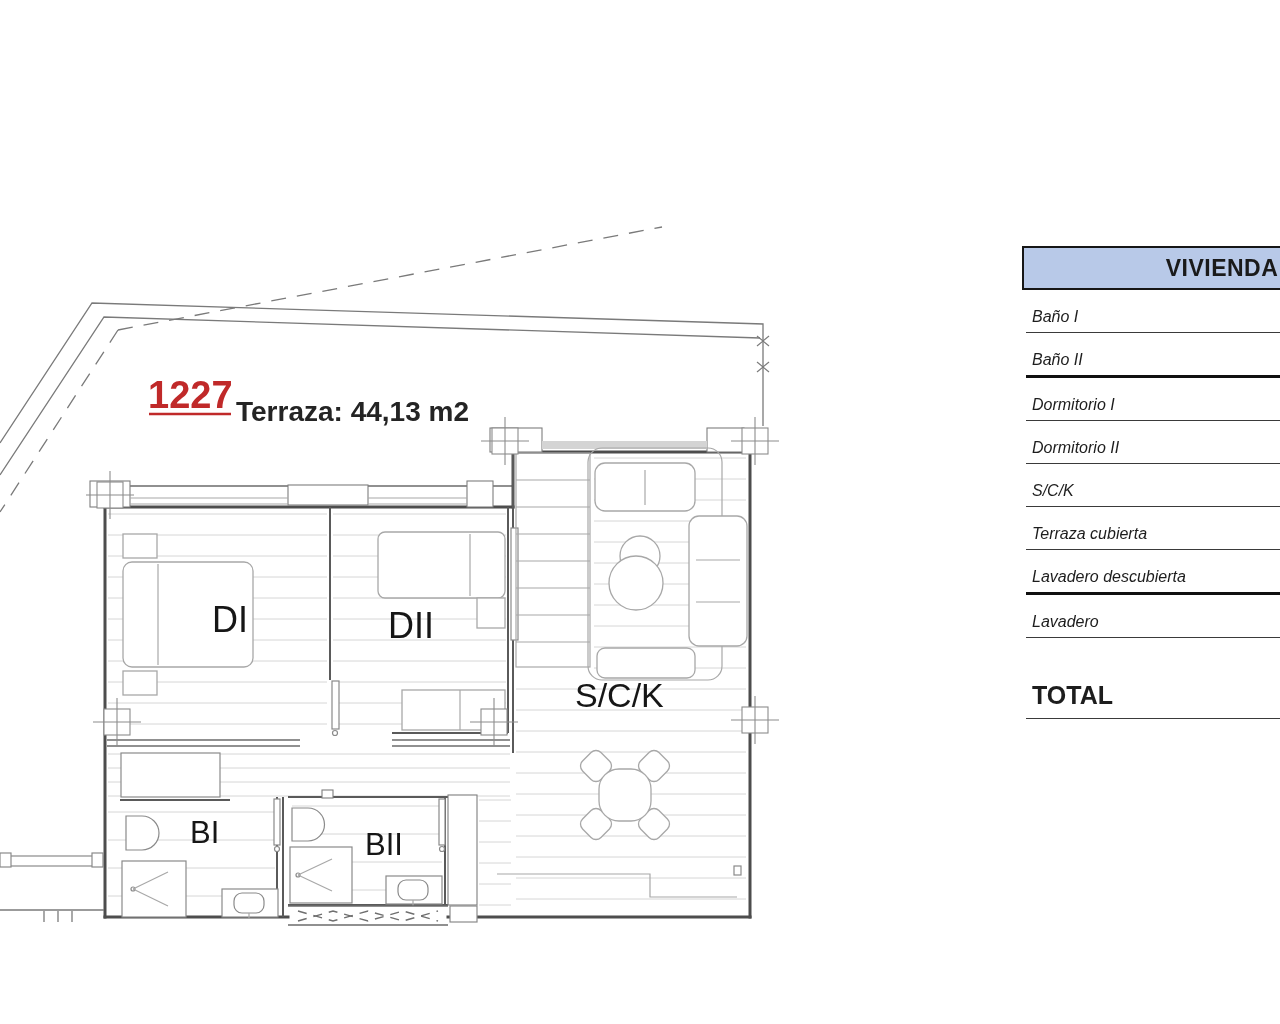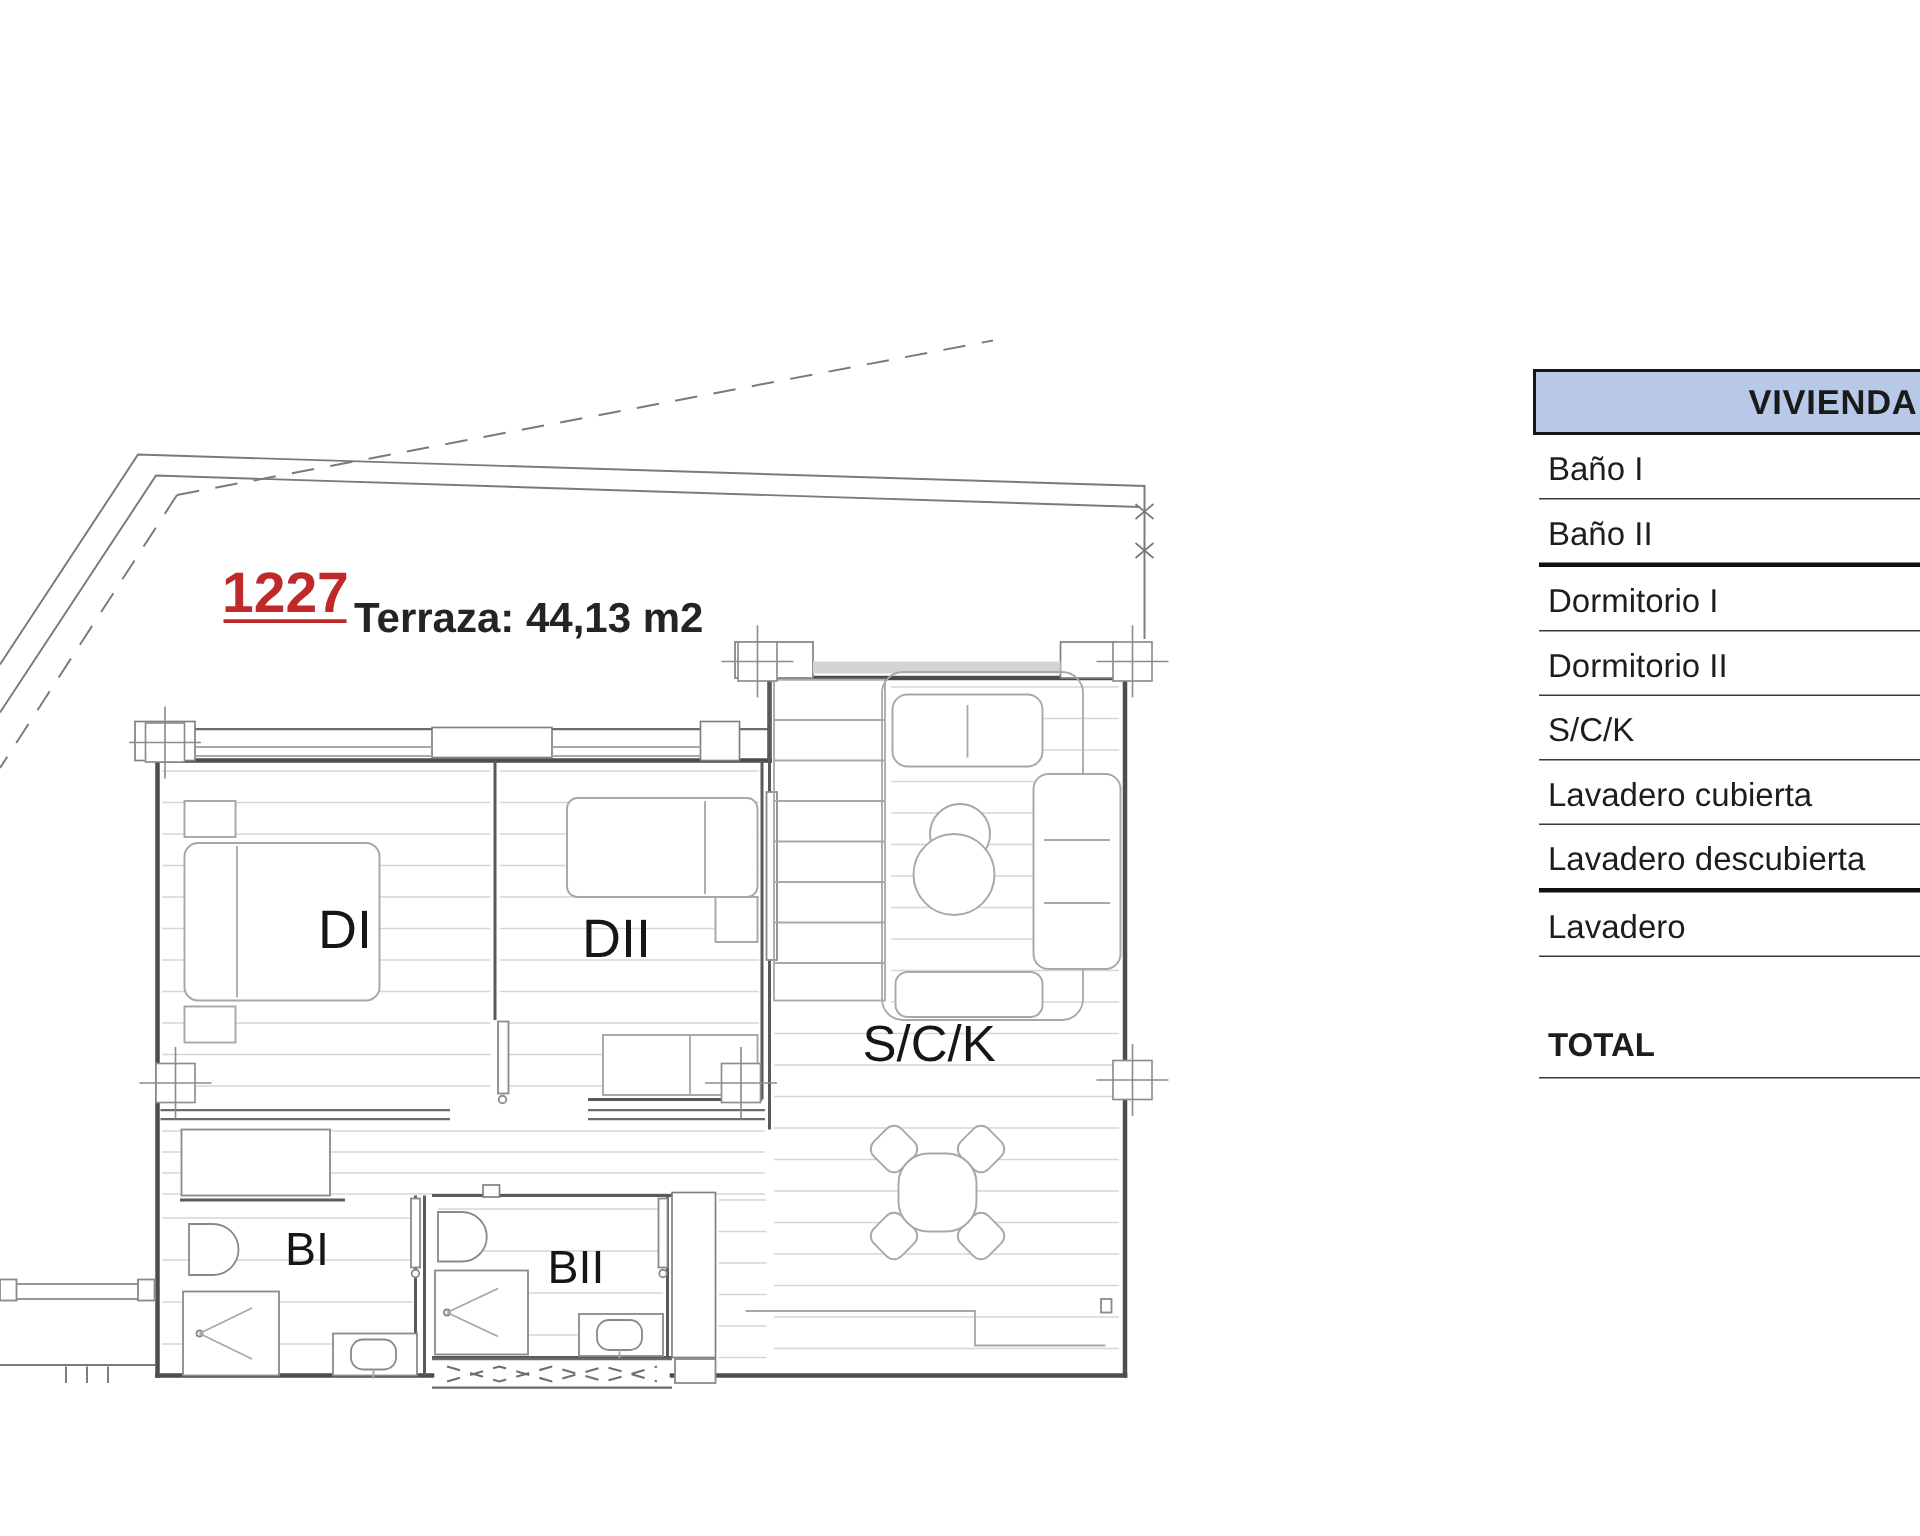--- a/index.html
+++ b/index.html
@@ -33,26 +33,26 @@
     height:40px;border:2.5px solid #161616;background:#b8c9e8;
     display:flex;align-items:center;justify-content:center;
     font-size:23px;font-weight:700;color:#1a1a1a;letter-spacing:.5px;
   }
   #room-table .rows{margin-left:4px;}
   #room-table .trow{
     height:42px;display:flex;align-items:flex-end;
     border-bottom:1.6px solid #3a3a3a;
   }
   #room-table .trow.thick{border-bottom:3px solid #101010;}
-  #room-table .trow span{padding:0 0 6px 6px;font-size:22px;}
+  #room-table .trow span{padding:0 0 6px 6px;font-size:16px;font-style:italic;}
   #room-table .total-row{
     height:66px;margin-top:14px;display:flex;align-items:flex-end;
     border-bottom:1.6px solid #3a3a3a;
   }
-  #room-table .total-row span{padding:0 0 8px 6px;font-size:22px;font-weight:600;}
+  #room-table .total-row span{padding:0 0 8px 6px;font-size:25px;font-weight:600;}
 </style>
 </head>
 <body>
 
 <svg id="plan-svg" width="1280" height="1024" viewBox="0 0 1280 1024">
 
   <g>
     <polyline class="boundary" points="0,443 92,303 763,324 763,426"></polyline>
     <polyline class="boundary" points="0,475 104,317 760,338"></polyline>
     <line class="dashed" x1="118" y1="330" x2="662" y2="227"></line>
@@ -347,21 +347,21 @@
     <div class="trow">
         <span>Dormitorio I</span>
       </div>
     <div class="trow">
         <span>Dormitorio II</span>
       </div>
     <div class="trow">
         <span>S/C/K</span>
       </div>
     <div class="trow">
-        <span>Lavadero cubierta</span>
+        <span>Terraza cubierta</span>
       </div>
     <div class="trow thick">
         <span>Lavadero descubierta</span>
       </div>
     <div class="trow">
         <span>Lavadero</span>
       </div>
     <div class="total-row">
         <span>TOTAL</span>
       </div>

